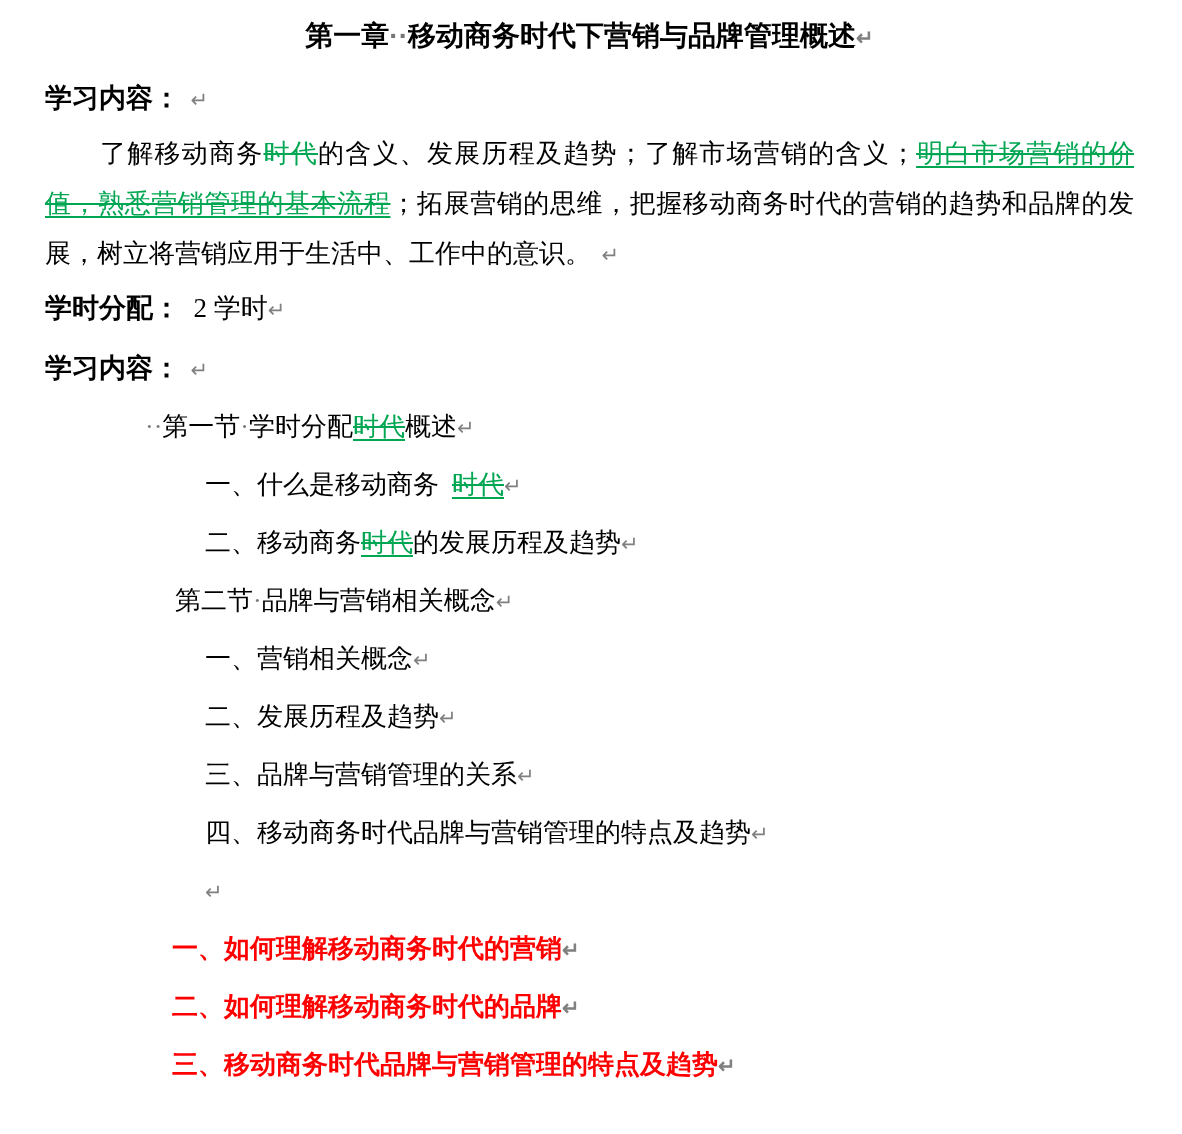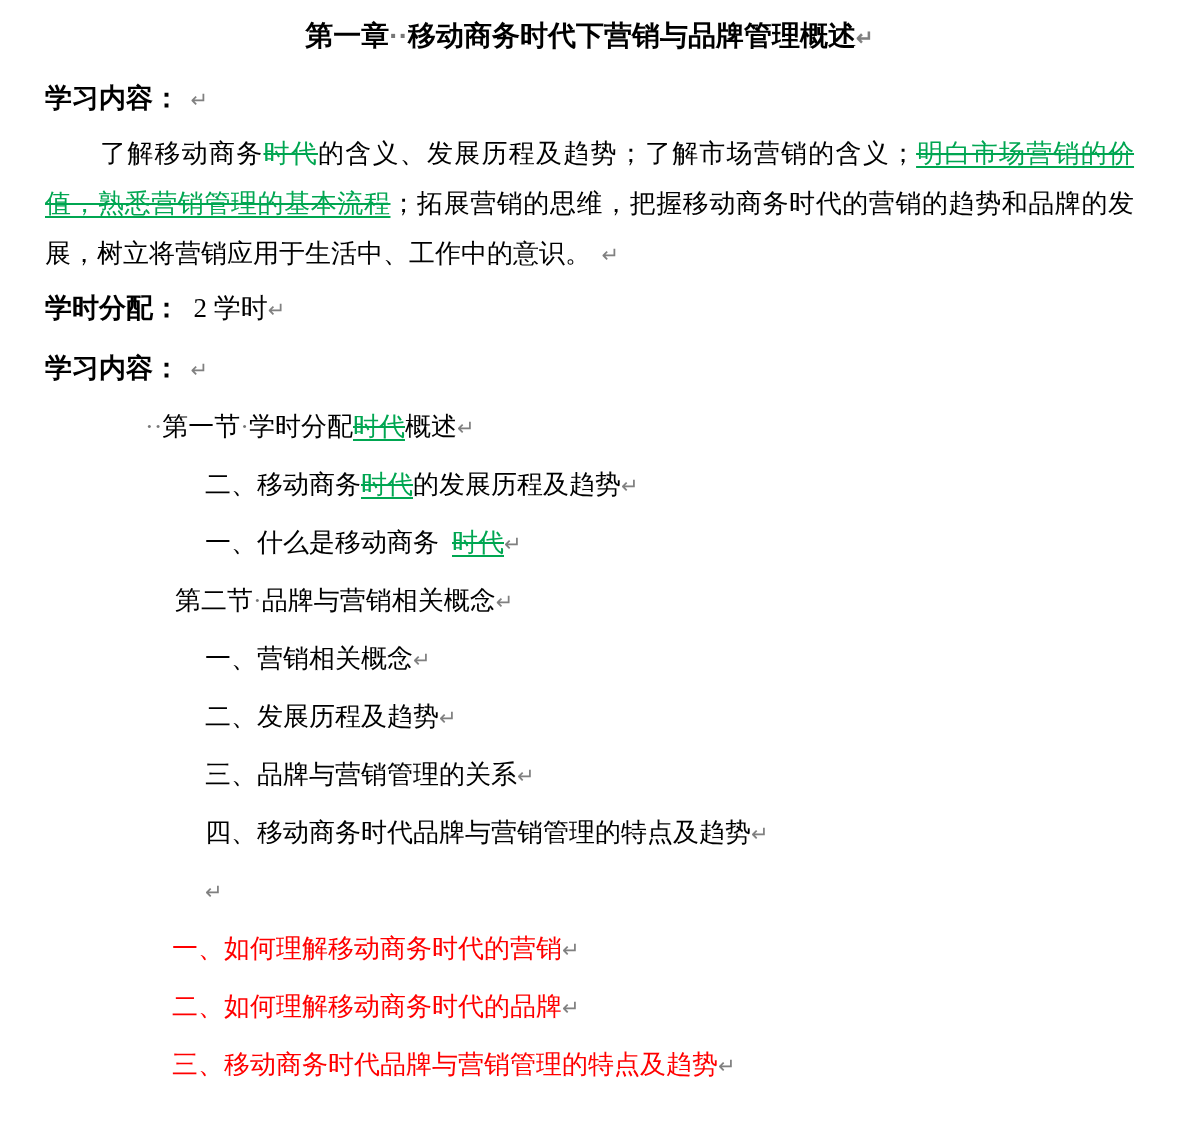--- a/index.html
+++ b/index.html
@@ -45,21 +45,21 @@
   .oline {
     font-size: 26px;
     line-height: 30px;
     margin-bottom: 27px;
     white-space: nowrap;
   }
   .oline:last-child { margin-bottom: 0; }
   .lv-dots { margin-left: 100px; }  
   .lv-sec  { margin-left: 130px; }  
   .lv-item { margin-left: 160px; }  
-  .lv-red  { margin-left: 127px; }  
+  .lv-red  { margin-left: 127px; font-weight: bold; }  
 
   
   .run { display: inline; }
   .s-blk { color: #000000; text-align: center; }
   .s-hdr {
     font-family: "Liberation Sans", sans-serif;
     font-weight: bold;
     color: #000000;
   }
   .s-gd {
@@ -88,22 +88,22 @@
   <div class="hd" id="objectives-heading"><span class="run s-hdr">学习内容：</span><span class="run s-pcr"> ↵</span></div>
 
   <div class="para"><span class="run s-blk">了解移动商务</span><span class="run s-gd">时代</span><span class="run s-blk">的含义、发展历程及趋势；了解市场营销的含义；</span><span class="run s-gdu">明白市场营销的价值，熟悉营销管理的基本流程</span><span class="run s-blk">；拓展营销的思维，把握移动商务时代的营销的趋势和品牌的发展，树立将营销应用于生活中、工作中的意识。</span><span class="run s-pcr"> ↵</span></div>
 
   <div id="hours-line"><span class="run s-hdr">学时分配：</span><span class="run s-blk"> 2 学时</span><span class="run s-pcr">↵</span></div>
 
   <div class="hd" id="content-heading"><span class="run s-hdr">学习内容：</span><span class="run s-pcr"> ↵</span></div>
 
   <div class="outline">
       <div class="oline lv-dots"><span class="run s-dots">··</span><span class="run s-blk">第一节</span><span class="run s-dots">·</span><span class="run s-blk">学时分配</span><span class="run s-gdu">时代</span><span class="run s-blk">概述</span><span class="run s-pcr">↵</span></div>
+      <div class="oline lv-item"><span class="run s-blk">一、什么是移动商务 </span><span class="run s-gdu">时代</span><span class="run s-pcr">↵</span></div>
       <div class="oline lv-item"><span class="run s-blk">二、移动商务</span><span class="run s-gdu">时代</span><span class="run s-blk">的发展历程及趋势</span><span class="run s-pcr">↵</span></div>
-      <div class="oline lv-item"><span class="run s-blk">一、什么是移动商务 </span><span class="run s-gdu">时代</span><span class="run s-pcr">↵</span></div>
       <div class="oline lv-sec"><span class="run s-blk">第二节</span><span class="run s-dots">·</span><span class="run s-blk">品牌与营销相关概念</span><span class="run s-pcr">↵</span></div>
       <div class="oline lv-item"><span class="run s-blk">一、营销相关概念</span><span class="run s-pcr">↵</span></div>
       <div class="oline lv-item"><span class="run s-blk">二、发展历程及趋势</span><span class="run s-pcr">↵</span></div>
       <div class="oline lv-item"><span class="run s-blk">三、品牌与营销管理的关系</span><span class="run s-pcr">↵</span></div>
       <div class="oline lv-item"><span class="run s-blk">四、移动商务时代品牌与营销管理的特点及趋势</span><span class="run s-pcr">↵</span></div>
       <div class="oline lv-item"><span class="run s-pcr">↵</span></div>
       <div class="oline lv-red"><span class="run s-red">一、如何理解移动商务时代的营销</span><span class="run s-pcr">↵</span></div>
       <div class="oline lv-red"><span class="run s-red">二、如何理解移动商务时代的品牌</span><span class="run s-pcr">↵</span></div>
       <div class="oline lv-red"><span class="run s-red">三、移动商务时代品牌与营销管理的特点及趋势</span><span class="run s-pcr">↵</span></div>
     </div>

